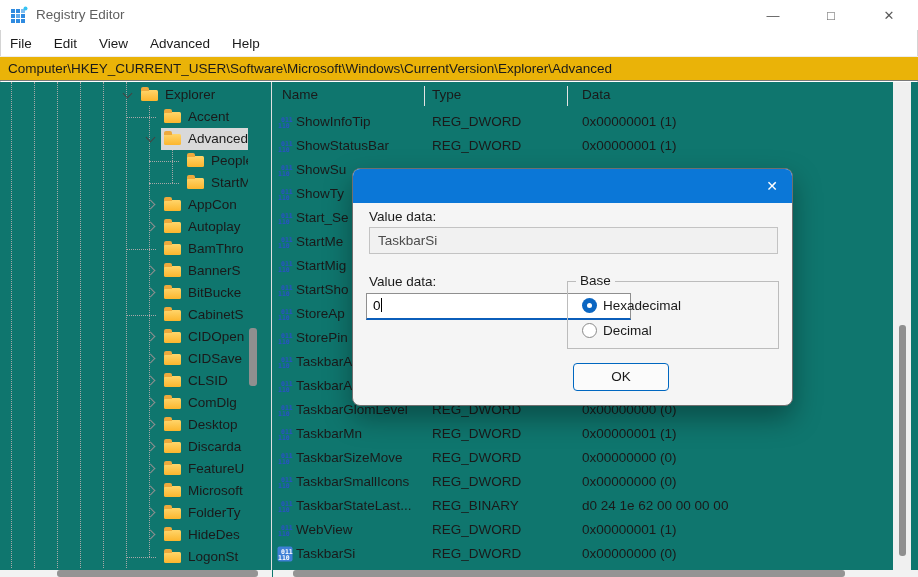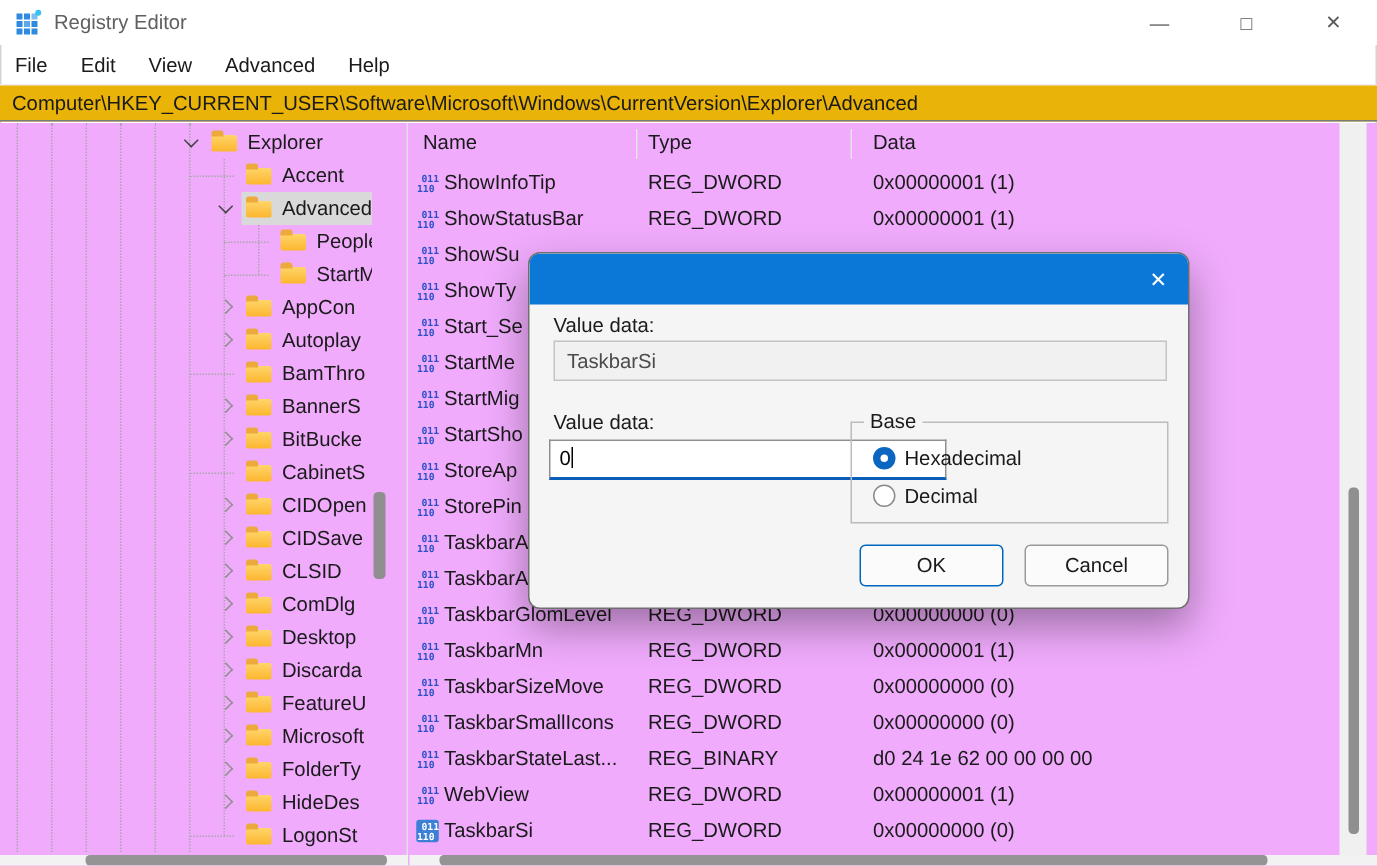--- a/index.html
+++ b/index.html
@@ -20,21 +20,21 @@
   .menubar{position:absolute;left:0;top:30px;width:918px;height:26px;display:flex;align-items:center;
            padding-left:10px;column-gap:22px;font-size:13.5px;color:#1a1a1a;box-sizing:border-box;}
   .menu-item{cursor:default;}
 
   
   .addressbar{position:absolute;left:0;top:56px;width:918px;height:25px;background:#eab308;
               border-top:1px solid #ededed;border-bottom:1.5px solid #7a7a7a;box-sizing:border-box;
               line-height:23px;font-size:13.5px;padding-left:8px;white-space:nowrap;}
 
   
-  .main{position:absolute;left:0;top:82px;width:918px;height:495px;background:#f0abfc;}
+  .main{position:absolute;left:0;top:82px;width:918px;height:495px;background:#0f766e;}
   .treepane{position:absolute;left:0;top:0;width:272px;height:488px;overflow:hidden;border-right:1px solid #e0e0e0;box-sizing:border-box;}
   .listpane{position:absolute;left:273px;top:0;width:645px;height:488px;overflow:hidden;}
 
   
   .vguide{position:absolute;top:0;height:486px;width:0;border-left:1px dotted #a8a8a8;}
   .vguide2{position:absolute;width:0;border-left:1px dotted #a8a8a8;}
   .hstub{position:absolute;height:0;border-top:1px dotted #a8a8a8;}
 
   .tree-row{position:absolute;left:0;width:248px;height:22px;font-size:13.5px;white-space:nowrap;overflow:hidden;}
   .tree-sel-bg{position:absolute;top:0;height:22px;background:#d9d9d9;}
@@ -493,16 +493,15 @@
       <div class="radio-row" style="top:13px">
         <span class="radio on"></span>
         <span>Hexadecimal</span>
       </div>
       <div class="radio-row" style="top:38px">
         <span class="radio"></span>
         <span>Decimal</span>
       </div>
     </div>
     <div class="btn ok">OK</div>
-    <div class="btn cancel">Cancel</div>
   </div>
 
 </div>
 
 </body></html>

